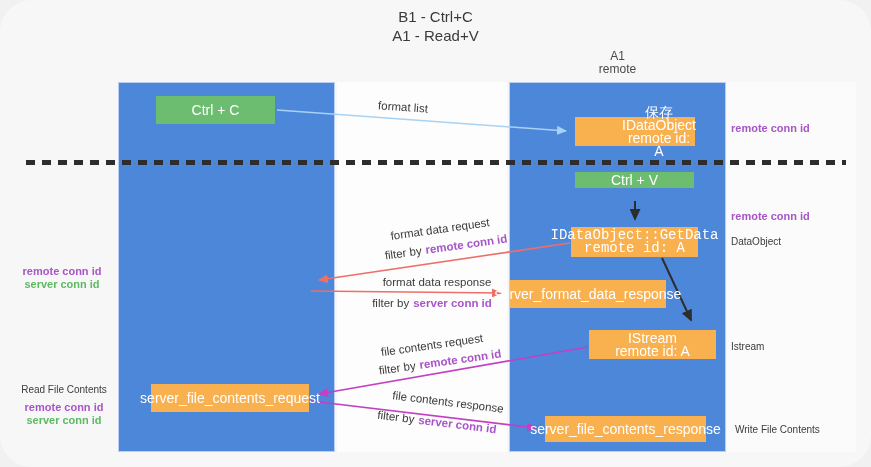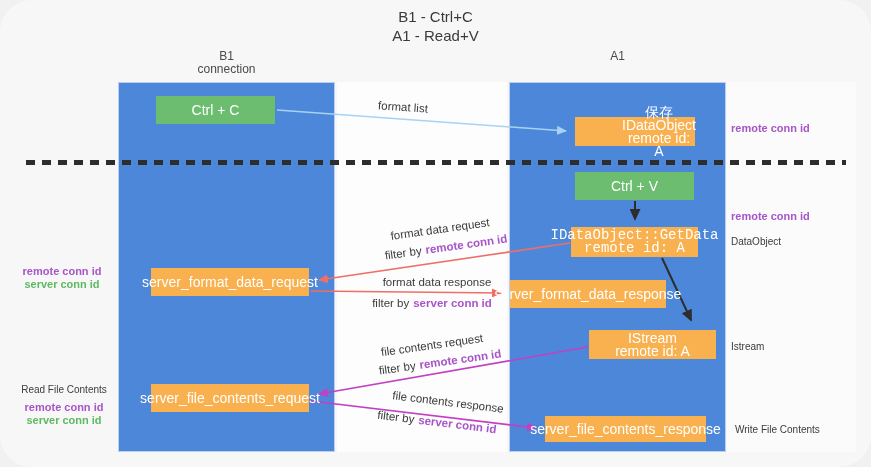--- a/index.html
+++ b/index.html
@@ -53,26 +53,23 @@
 <div id="stage">
 
   <div class="abs band" style="left:337px;top:82px;width:170px;height:370px;"></div>
   <div class="abs band-r" style="left:727px;top:82px;width:129px;height:370px;"></div>
 
   <div class="abs title">
     <div>B1 - Ctrl+C</div>
     <div>A1 - Read+V</div>
   </div>
 
-  <div class="abs lane-header" style="left:118px;width:217px;">
-    <div>B1</div>
-    <div>connection</div>
-  </div>
   <div class="abs lane-header" style="left:509px;width:217px;">
     <div>A1</div>
+    <div>remote</div>
   </div>
 
   <div class="abs lane" style="left:118px;"></div>
   <div class="abs lane" style="left:509px;"></div>
 
   <div class="abs dashline"></div>
 
   <svg width="871" height="467" viewBox="0 0 871 467">
     <defs>
       <marker id="ah-blue" markerUnits="userSpaceOnUse" markerWidth="11" markerHeight="9" refX="9" refY="4.5" orient="auto">
@@ -99,32 +96,29 @@
 
   <div class="abs node greenbox" style="left:156px;top:96px;width:119px;height:28px;">
     <div>Ctrl + C</div>
   </div>
 
   <div class="abs node orange" style="left:575px;top:117px;width:120px;height:29px;padding-left:48px;">
     <div>保存IDataObject</div>
     <div>remote id: A</div>
   </div>
 
-  <div class="abs node greenbox" style="left:575px;top:172px;width:119px;height:28px;">
+  <div class="abs node greenbox" style="left:575px;top:172px;width:119px;height:16px;">
     <div>Ctrl + V</div>
   </div>
 
   <div class="abs node orange" style="left:571px;top:227px;width:127px;height:30px;font-family:Liberation Mono, monospace;">
     <div>IDataObject::GetData</div>
     <div>remote id: A</div>
   </div>
 
-  <div class="abs node orange" style="left:151px;top:268px;width:158px;height:28px;">
-    <div>server_format_data_request</div>
-  </div>
 
   <div class="abs node orange" style="left:510px;top:280px;width:156px;height:28px;">
     <div>server_format_data_response</div>
   </div>
 
   <div class="abs node orange" style="left:589px;top:330px;width:127px;height:29px;">
     <div>IStream</div>
     <div>remote id: A</div>
   </div>
 

